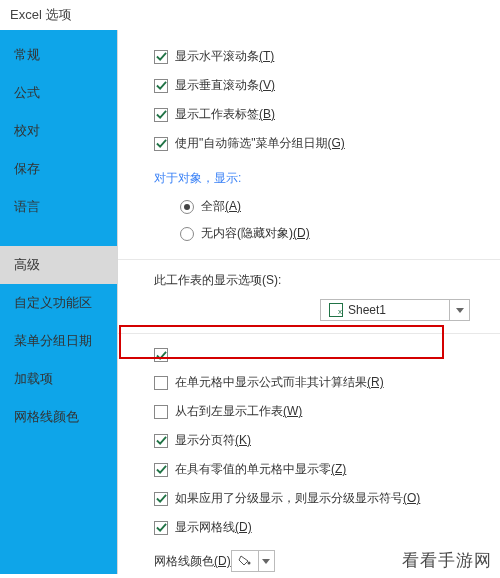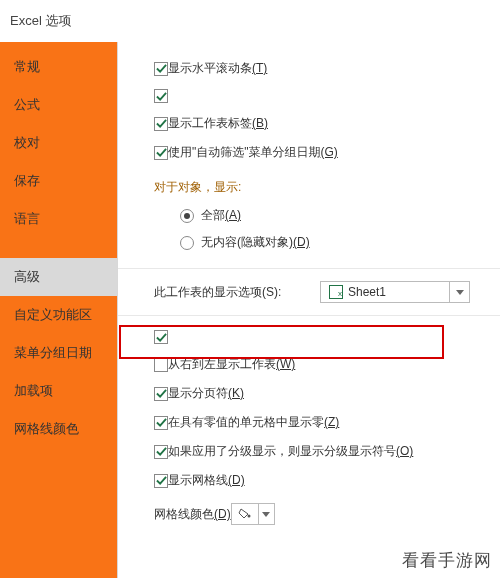--- a/index.html
+++ b/index.html
@@ -7,33 +7,33 @@
       font-family: "Microsoft YaHei", "Segoe UI", sans-serif;
       font-size: 12px;
       background: #ffffff;
       color: #333333;
       width: 500px;
       height: 578px;
       overflow: hidden;
       position: relative;
     }
     .header {
-      padding: 12px 10px;
+      padding: 6px 10px;
       font-size: 13px;
       color: #444;
       background: #fff;
     }
     .main {
       display: flex;
       height: calc(100% - 34px);
     }
     .sidebar {
       width: 118px;
       border-right: 1px solid #d8d8d8;
-      background: #f97316;
+      background: #0ea5e9;
       padding-top: 6px;
     }
     .sidebar-item {
       padding: 10px 14px;
       color: #333;
       cursor: pointer;
       font-size: 13px;
     }
     .sidebar-item.selected {
       background: #d9d9d9;
@@ -44,38 +44,39 @@
       padding: 10px 0 0 0;
       overflow: hidden;
     }
     .group {
       padding: 2px 10px 2px 36px;
     }
     .checkbox-row {
       display: flex;
       align-items: center;
       padding: 6px 0;
+      gap: 7px;
     }
     .checkbox-row .cb {
       width: 14px;
       height: 14px;
       border: 1px solid #888;
       position: relative;
       flex-shrink: 0;
       display: flex;
       align-items: center;
       justify-content: center;
     }
     .checkbox-row .cb.checked svg { display: block; }
     .checkbox-row .cb svg { display: none; width: 11px; height: 11px; }
     .txt { color: #333; }
     .txt .ul { text-decoration: underline; }
     .indent-label {
       padding: 10px 0 4px 36px;
-      color: #a16207;
+      color: #3b82f6;
     }
     .radios {
       padding: 2px 0 6px 62px;
       text-align: center;
     }
     .radio-row {
       display: flex;
       align-items: center;
       gap: 7px;
       padding: 5px 0;
@@ -94,25 +95,26 @@
       top: 3px; left: 3px;
       width: 6px; height: 6px;
       background: #444;
       border-radius: 50%;
     }
     .section-title {
       padding: 12px 0 12px 36px;
       font-size: 12px;
       color: #333;
       display: flex;
-      align-items: center;
+      align-items: flex-start;
       gap: 10px;
       border-top: 1px solid #e8e8e8;
       border-bottom: 1px solid #e8e8e8;
       margin: 6px 0;
+      flex-direction: column;
     }
     .section-title.no-border {
       border: none;
       margin: 8px 0 0 0;
     }
     .title-label { font-weight: normal; }
     .combo {
       display: flex;
       align-items: center;
       border: 1px solid #bbb;
@@ -236,20 +238,21 @@
             </svg>
           </span>
         <span class="txt"><span>显示水平滚动条</span><span class="ul">(T)</span></span>
       </div>
       <div class="checkbox-row">
         <span class="cb checked">
             <svg viewBox="0 0 12 12">
               <path d="M1 6 L4.5 9.5 L11 2" stroke="#217346" stroke-width="2" fill="none"></path>
             </svg>
           </span>
+        <span class="txt"><span>显示垂直滚动条</span><span class="ul">(V)</span></span>
       </div>
       <div class="checkbox-row">
         <span class="cb checked">
             <svg viewBox="0 0 12 12">
               <path d="M1 6 L4.5 9.5 L11 2" stroke="#217346" stroke-width="2" fill="none"></path>
             </svg>
           </span>
         <span class="txt"><span>显示工作表标签</span><span class="ul">(B)</span></span>
       </div>
       <div class="checkbox-row">
@@ -287,20 +290,24 @@
       </div>
     </div>
 
     <div class="group">
       <div class="checkbox-row">
         <span class="cb checked">
             <svg viewBox="0 0 12 12">
               <path d="M1 6 L4.5 9.5 L11 2" stroke="#217346" stroke-width="2" fill="none"></path>
             </svg>
           </span>
+      </div>
+      <div class="checkbox-row">
+        <span class="cb"></span>
+        <span class="txt"><span>在单元格中显示公式而非其计算结果</span><span class="ul">(R)</span></span>
       </div>
       <div class="checkbox-row">
         <span class="cb"></span>
         <span class="txt"><span>从右到左显示工作表</span><span class="ul">(W)</span></span>
       </div>
       <div class="checkbox-row">
         <span class="cb checked">
             <svg viewBox="0 0 12 12">
               <path d="M1 6 L4.5 9.5 L11 2" stroke="#217346" stroke-width="2" fill="none"></path>
             </svg>

